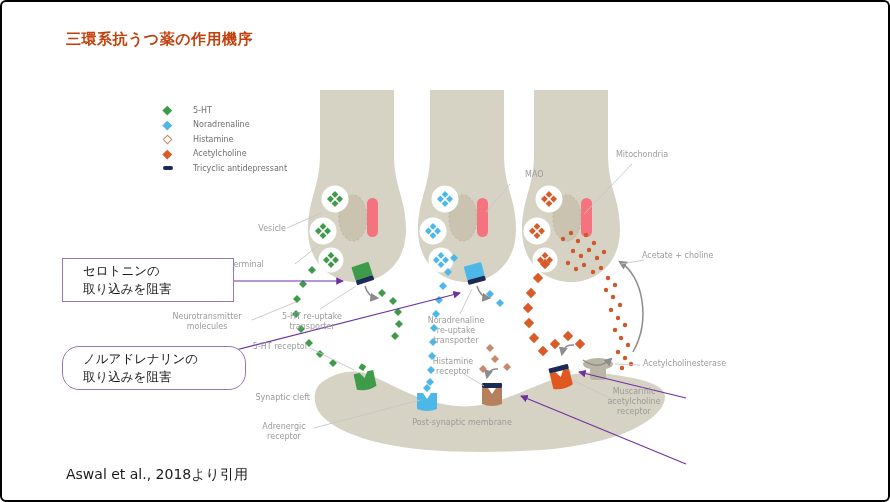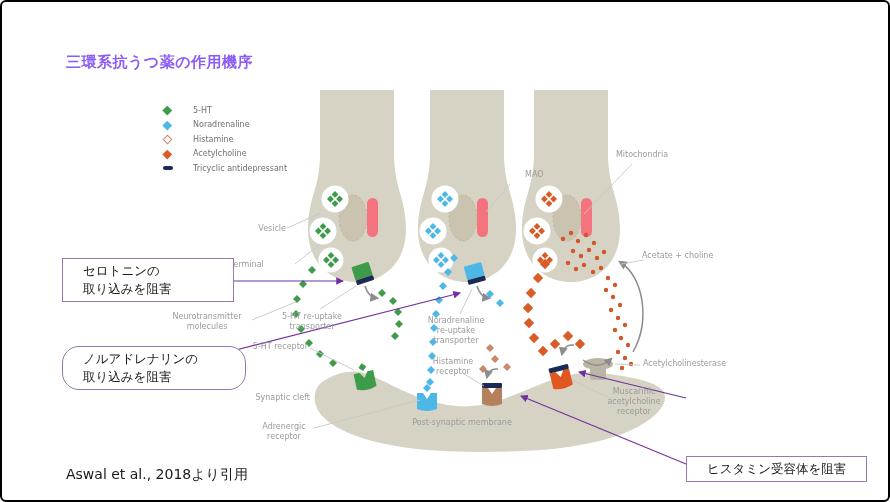--- a/index.html
+++ b/index.html
@@ -1,19 +1,19 @@
 <!DOCTYPE html>
 <html><head>
 <meta charset="utf-8">
 <style>
   html,body{margin:0;padding:0;background:#fff;font-family:"DejaVu Sans","Liberation Sans",sans-serif;}
   #frame{position:relative;width:886px;height:498px;border:2px solid #000;border-radius:6px;background:#fff;overflow:hidden;}
   #diagram-svg{position:absolute;left:0;top:0;}
   .abs{position:absolute;}
-  #page-title{left:64px;top:28px;font-size:15px;font-weight:700;color:#8b5cf6;letter-spacing:.5px;margin-top:23px;}
+  #page-title{left:64px;top:28px;font-size:15px;font-weight:700;color:#c2410c;letter-spacing:.5px;}
   #citation{left:64px;top:464px;font-size:14px;color:#1a1a1a;}
   
   #legend{left:160px;top:101px;}
   .legend-row{display:flex;align-items:center;gap:20px;height:14.5px;}
   .legend-ic{width:11px;display:flex;justify-content:center;align-items:center;}
   .dia{width:6.5px;height:6.5px;transform:rotate(45deg);}
   .dia.c-green{background:#3d9b4a;}
   .dia.c-blue{background:#4bb8e8;}
   .dia.c-salmon{background:#fff;border:1.6px solid #c9876c;width:5px;height:5px;}
   .dia.c-orange{background:#d95b27;}
@@ -302,15 +302,14 @@
   <div class="lbl" style="left:641px;top:357px;width:92px;">Acetylcholinesterase</div>
   <div class="lbl" style="left:600px;top:385px;width:64px;text-align:center;">Muscarinic
 acetylcholine
 receptor</div>
   <div class="lbl" style="left:405px;top:416px;width:110px;text-align:center;">Post-synaptic membrane</div>
 
   <div class="callout" style="left:60px;top:256px;width:130px;">セロトニンの
 取り込みを阻害</div>
   <div class="callout" style="left:60px;top:344px;width:142px;border-radius:17px;">ノルアドレナリンの
 取り込みを阻害</div>
-  <div class="callout" style="left:684px;top:454px;">ヒスタミン受容体を阻害</div>
 
 </div>
 
 </body></html>

